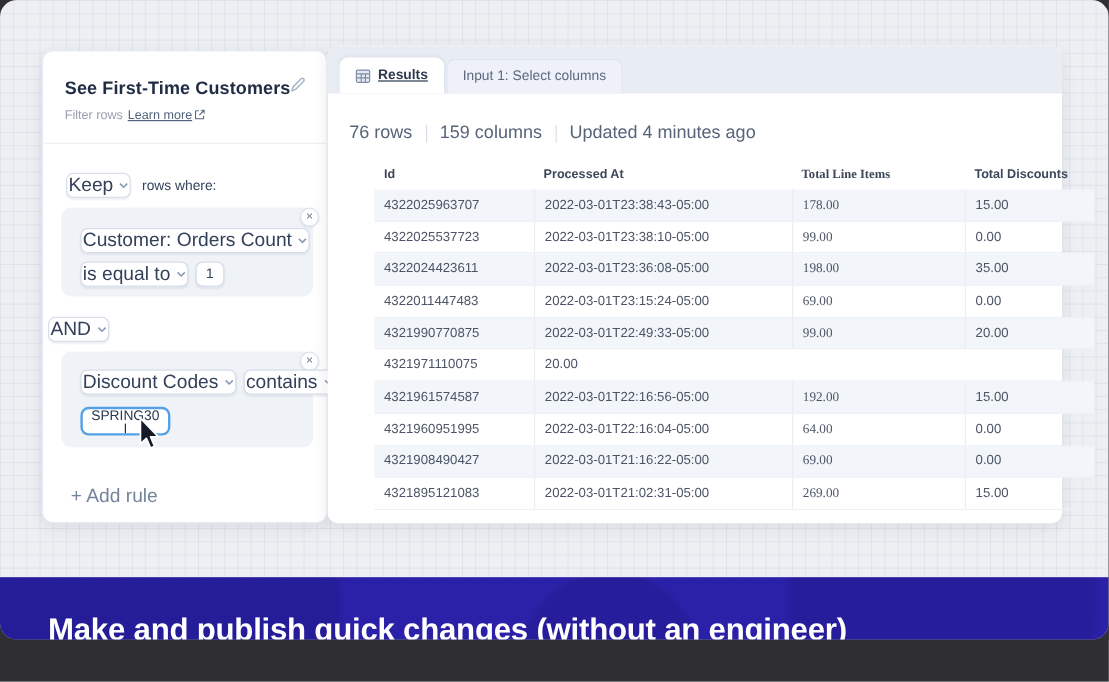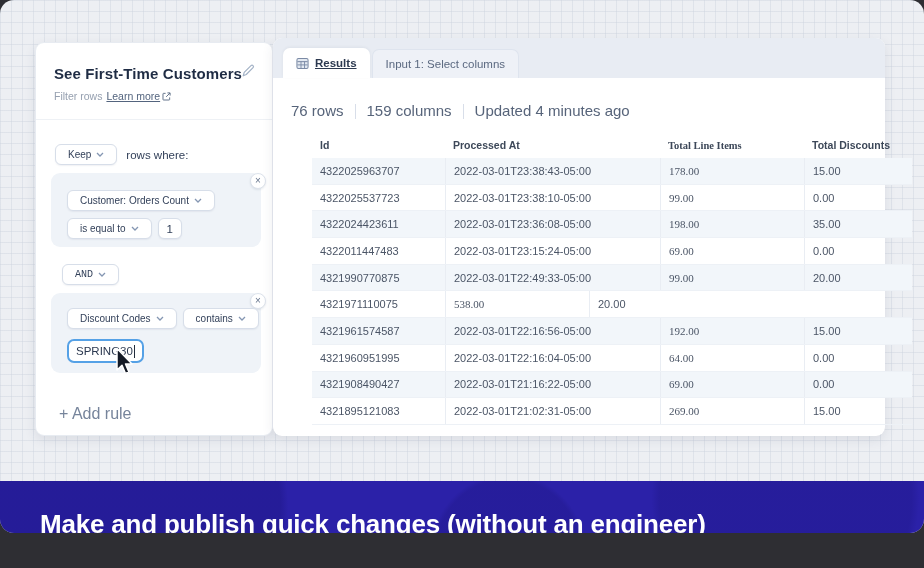--- a/index.html
+++ b/index.html
@@ -24,21 +24,21 @@
   .lp-title { position:absolute; left:18px; top:22px; font-size:15px; font-weight:700; color:#1f2c44; letter-spacing:.1px; }
   .lp-edit { position:absolute; right:16px; top:20px; width:16px; height:16px; cursor:pointer; }
   .lp-sub { position:absolute; left:18px; top:47px; font-size:10.5px; color:#96a0b0; }
   .lp-learn { color:#53647e; text-decoration:underline; margin-left:4px; cursor:pointer; }
   .lp-ext { vertical-align:-1px; margin-left:2px; }
   .lp-divider { position:absolute; left:0; top:76px; width:100%; height:1px; background:#eef1f5; }
 
   .pill {
     display:inline-flex; align-items:center; gap:5px; height:21px;
     background:#fff; border:1px solid #d7dee9; border-radius:6px;
-    padding:0 12px; font-size:10px; color:#33415a;
+    padding:0 1px; font-size:16px; color:#33415a;
     box-shadow:0 1px 1.5px rgba(60,80,110,.08); cursor:pointer; white-space:nowrap;
   }
   .keep-row { position:absolute; left:19px; top:101px; display:flex; align-items:center; gap:9px; }
   .keep-row .txt { font-size:11.5px; color:#33415a; }
 
   .rule-card {
     position:absolute; left:15px; width:210px;
     background:#eff3f8; border-radius:9px;
   }
   .rule1 { top:130px; height:74px; }
@@ -53,21 +53,21 @@
   .rule-row { position:absolute; left:16px; display:flex; gap:6px; }
   .val-box {
     display:inline-flex; align-items:center; justify-content:center; height:21px; min-width:24px;
     background:#fff; border:1px solid #d7dee9; border-radius:6px;
     padding:0 6px; font-size:11.5px; color:#33415a;
     box-shadow:0 1px 1.5px rgba(60,80,110,.08);
   }
   .fake-input {
     display:inline-flex; align-items:center; height:24px;
     background:#fff; border:2px solid #55a1e6; border-radius:7px;
-    padding:0 7px; font-size:11.5px; color:#2c3950; cursor:text;
+    padding:0 7px; font-size:11.5px; color:#2c3950; cursor:text;flex-direction:column;
   }
   .caret { width:1px; height:13px; background:#222c3c; margin-left:1px; }
   .add-rule { position:absolute; left:23px; top:362px; font-size:16px; color:#76849b; cursor:pointer; }
 
   
   .right-card {
     position:absolute; left:273px; top:38px; width:612px; height:398px;
     background:#ffffff; border-radius:9px;
     box-shadow:0 4px 12px rgba(45,62,90,.10);
   }
@@ -155,21 +155,21 @@
           <span class="pill">
             <span>is equal to</span>
             <svg width="8" height="5" viewBox="0 0 8 5">
                 <path d="M1 1l3 3 3-3" stroke="#8496b2" stroke-width="1.3" fill="none"></path>
               </svg>
           </span>
           <span class="val-box">1</span>
         </div>
       </div>
 
-      <div style="position:absolute; left:26px; top:221px;font-family:Liberation Mono, monospace;">
+      <div style="position:absolute; left:4px; top:221px;">
         <span class="pill">
           <span>AND</span>
           <svg width="8" height="5" viewBox="0 0 8 5">
               <path d="M1 1l3 3 3-3" stroke="#8496b2" stroke-width="1.3" fill="none"></path>
             </svg>
         </span>
       </div>
 
       <div class="rule-card rule2">
         <span class="rule-close">×</span>
@@ -257,21 +257,20 @@
             <div class="cell c3">0.00</div>
           </div>
           <div class="g-row">
             <div class="cell c0">4321990770875</div>
             <div class="cell c1">2022-03-01T22:49:33-05:00</div>
             <div class="cell c2">99.00</div>
             <div class="cell c3">20.00</div>
           </div>
           <div class="g-row">
             <div class="cell c0">4321971110075</div>
-            <div class="cell c2">538.00</div>
             <div class="cell c3">20.00</div>
           </div>
           <div class="g-row">
             <div class="cell c0">4321961574587</div>
             <div class="cell c1">2022-03-01T22:16:56-05:00</div>
             <div class="cell c2">192.00</div>
             <div class="cell c3">15.00</div>
           </div>
           <div class="g-row">
             <div class="cell c0">4321960951995</div>

